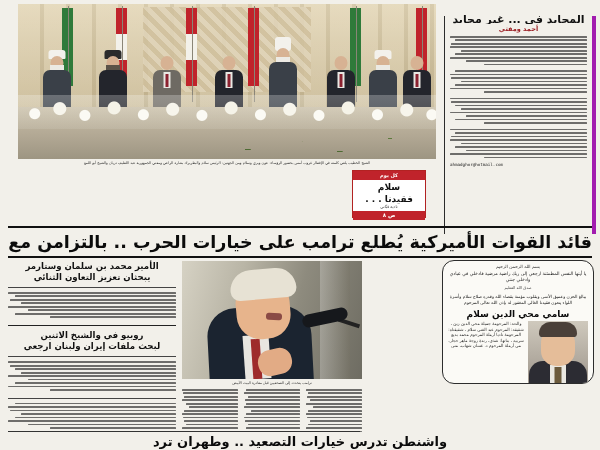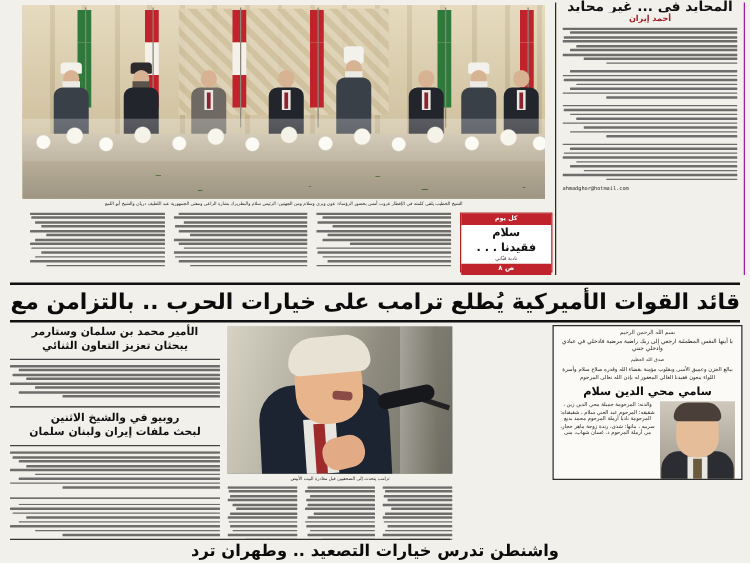--- a/index.html
+++ b/index.html
@@ -91,33 +91,33 @@
       radial-gradient(ellipse at 55% 72%, #4e6b33 0 2.5px, transparent 3px),
       radial-gradient(ellipse at 68% 48%, #5d7a3c 0 2.5px, transparent 3px),
       radial-gradient(ellipse at 77% 78%, #4e6b33 0 2.5px, transparent 3px),
       radial-gradient(ellipse at 89% 40%, #5d7a3c 0 2.5px, transparent 3px),
       radial-gradient(ellipse at 96% 74%, #4e6b33 0 2.5px, transparent 3px);
   }
 
   .top-caption{position:absolute;left:18px;top:161px;width:418px;
     font-size:3.6px;line-height:5px;text-align:center;color:#2a2a2a;letter-spacing:.1px;}
 
-  .top-cols{position:absolute;left:24px;top:170px;width:418px;height:44px;display:flex;gap:7px;}
+  .top-cols{position:absolute;left:8px;top:170px;width:418px;height:44px;display:flex;gap:7px;flex-direction:column;}
   .top-cols .c{flex:1;}
   .top-cols .c.promo{flex:0 0 74px;}
 
   .promo-box{border:1px solid #b22222;background:#fff;width:72px;height:46px;position:relative;}
   .promo-top{background:#c0232b;color:#fff;font-size:5px;line-height:9px;text-align:center;font-weight:bold;}
   .promo-main{font-size:9px;line-height:10px;font-weight:bold;text-align:center;color:#111;padding-top:2px;}
   .promo-sub{font-size:4px;text-align:center;color:#333;}
   .promo-page{background:#c0232b;color:#fff;font-size:5.5px;line-height:9px;text-align:center;font-weight:bold;margin-top:2px;}
 
   
-  .op-col{position:absolute;right:4px;top:2px;width:152px;height:218px;
-    border-left:1px solid #2b2b2b;border-right:1px solid #a21caf;padding:0 5px;box-sizing:border-box;background:#f2f0ea;}
+  .op-col{position:absolute;right:4px;top:16px;width:152px;height:218px;
+    border-left:1px solid #2b2b2b;border-right:4px solid #a21caf;padding:0 5px;box-sizing:border-box;background:#f2f0ea;}
   .op-title{font-size:11px;font-weight:bold;text-align:center;color:#111;letter-spacing:-.2px;margin-top:-3px;height:11px;overflow:hidden;}
   .op-author{font-size:6.5px;font-weight:bold;text-align:center;color:#9a1f24;margin:1px 0 3px;}
   .op-email{font-size:4.2px;text-align:left;direction:ltr;color:#222;margin-top:2px;font-family:"DejaVu Sans Mono",monospace;}
 
   
   .head-rule-top{position:absolute;left:8px;top:226px;width:584px;height:1.5px;background:#111;}
   .main-headline{
     position:absolute;left:8px;top:230px;width:584px;height:24px;
     font-size:17.5px;font-weight:bold;line-height:24px;text-align:center;color:#0b0b0b;
     letter-spacing:-.6px;white-space:nowrap;overflow:hidden;
@@ -144,21 +144,21 @@
   .tp-tie{position:absolute;left:70px;bottom:0;width:9px;height:40px;background:#9e2b2b;transform:rotate(-4deg);}
   .tp-head{position:absolute;left:54px;top:16px;width:54px;height:62px;border-radius:26px 26px 24px 24px;background:#e7b48c;transform:rotate(-5deg);}
   .tp-hair{position:absolute;left:48px;top:8px;width:66px;height:30px;border-radius:30px 30px 14px 14px;background:#e7e2d4;transform:rotate(-5deg);}
   .tp-mouth{position:absolute;left:84px;top:52px;width:16px;height:7px;border-radius:3px;background:#8a4a45;transform:rotate(4deg);}
   .tp-hand{position:absolute;left:76px;bottom:4px;width:34px;height:26px;border-radius:12px;background:#e2ab85;transform:rotate(-14deg);}
   .tp-mic{position:absolute;right:14px;top:50px;width:46px;height:13px;background:#16181c;border-radius:7px;transform:rotate(-12deg);}
   .tp-micstem{position:absolute;right:2px;top:60px;width:22px;height:4px;background:#222;transform:rotate(18deg);}
   .photo-cap{font-size:3.6px;line-height:5px;text-align:center;color:#2a2a2a;margin-top:2px;}
 
   .right-col{position:absolute;right:6px;top:-1px;width:152px;height:184px;}
-  .obit{border:1px solid #2d2d2d;border-radius:0;background:#fbfaf6;padding:3px 5px;box-sizing:border-box;height:124px;position:relative;overflow:hidden;}
+  .obit{border:1px solid #2d2d2d;border-radius:12px;background:#fbfaf6;padding:3px 5px;box-sizing:border-box;height:124px;position:relative;overflow:hidden;}
   .obit-basmala{font-size:4.4px;text-align:center;color:#333;}
   .obit-verse{font-size:4.6px;text-align:center;color:#222;line-height:6px;margin:2px 0;}
   .obit-verse2{font-size:3.8px;text-align:center;color:#444;}
   .obit-body{font-size:4.3px;line-height:6px;text-align:center;color:#222;margin-top:4px;}
   .obit-name{font-size:9px;font-weight:bold;text-align:center;color:#0b0b0b;margin:3px 0 2px;}
   .obit-lower{display:flex;gap:4px;margin-top:2px;}
   .obit-photo{width:60px;height:66px;background:linear-gradient(to bottom,#cfc9bd,#9c948a);position:relative;overflow:hidden;flex:0 0 60px;}
   .op-head{position:absolute;left:50%;transform:translateX(-50%);top:5px;width:34px;height:40px;border-radius:17px 17px 15px 15px;background:#e5bd99;}
   .op-hair{position:absolute;left:50%;transform:translateX(-50%);top:1px;width:38px;height:15px;border-radius:19px 19px 6px 6px;background:#4a4039;}
   .op-body{position:absolute;left:50%;transform:translateX(-50%);bottom:0;width:58px;height:26px;background:#2c2c33;border-radius:14px 14px 0 0;}
@@ -336,21 +336,21 @@
         <div class="fakeline s6"></div>
           <div class="fakeline s2"></div>
           <div class="fakeline s1"></div>
         <div class="fakeline s3"></div>
 
       </div>
     </div>
 
     <div class="op-col">
       <div class="op-title ar">المحايد في ... غير محايد</div>
-      <div class="op-author ar">أحمد إيران</div>
+      <div class="op-author ar">أحمد ومفتي</div>
       <div class="col-lines">
         <div class="fakeline s1"></div>
           <div class="fakeline s2"></div>
           <div class="fakeline s4"></div>
         <div class="fakeline s1"></div>
           <div class="fakeline s6"></div>
           <div class="fakeline s2"></div>
         <div class="fakeline s1"></div>
           <div class="fakeline s3"></div>
           <div class="fakeline s5"></div>
@@ -401,21 +401,21 @@
           <div class="fakeline s2"></div>
           <div class="fakeline s4"></div>
         <div class="fakeline s6"></div>
           <div class="fakeline s1"></div>
           <div class="fakeline s3"></div>
         <div class="fakeline s2"></div>
           <div class="fakeline s5"></div>
       </div>
       <div class="hr-thick"></div>
       <div class="sub-headline ar">روبيو في والشيخ الاثنين</div>
-      <div class="sub-headline ar">لبحث ملفات إيران ولبنان سلمان</div>
+      <div class="sub-headline ar">لبحث ملفات إيران ولبنان ارجعي</div>
       <div class="hr-thin"></div>
       <div class="col-lines">
         <div class="fakeline s1"></div>
           <div class="fakeline s4"></div>
           <div class="fakeline s2"></div>
         <div class="fakeline s6"></div>
           <div class="fakeline s1"></div>
           <div class="fakeline s3"></div>
         <div class="fakeline s2"></div>
           <div class="fakeline s1"></div>

